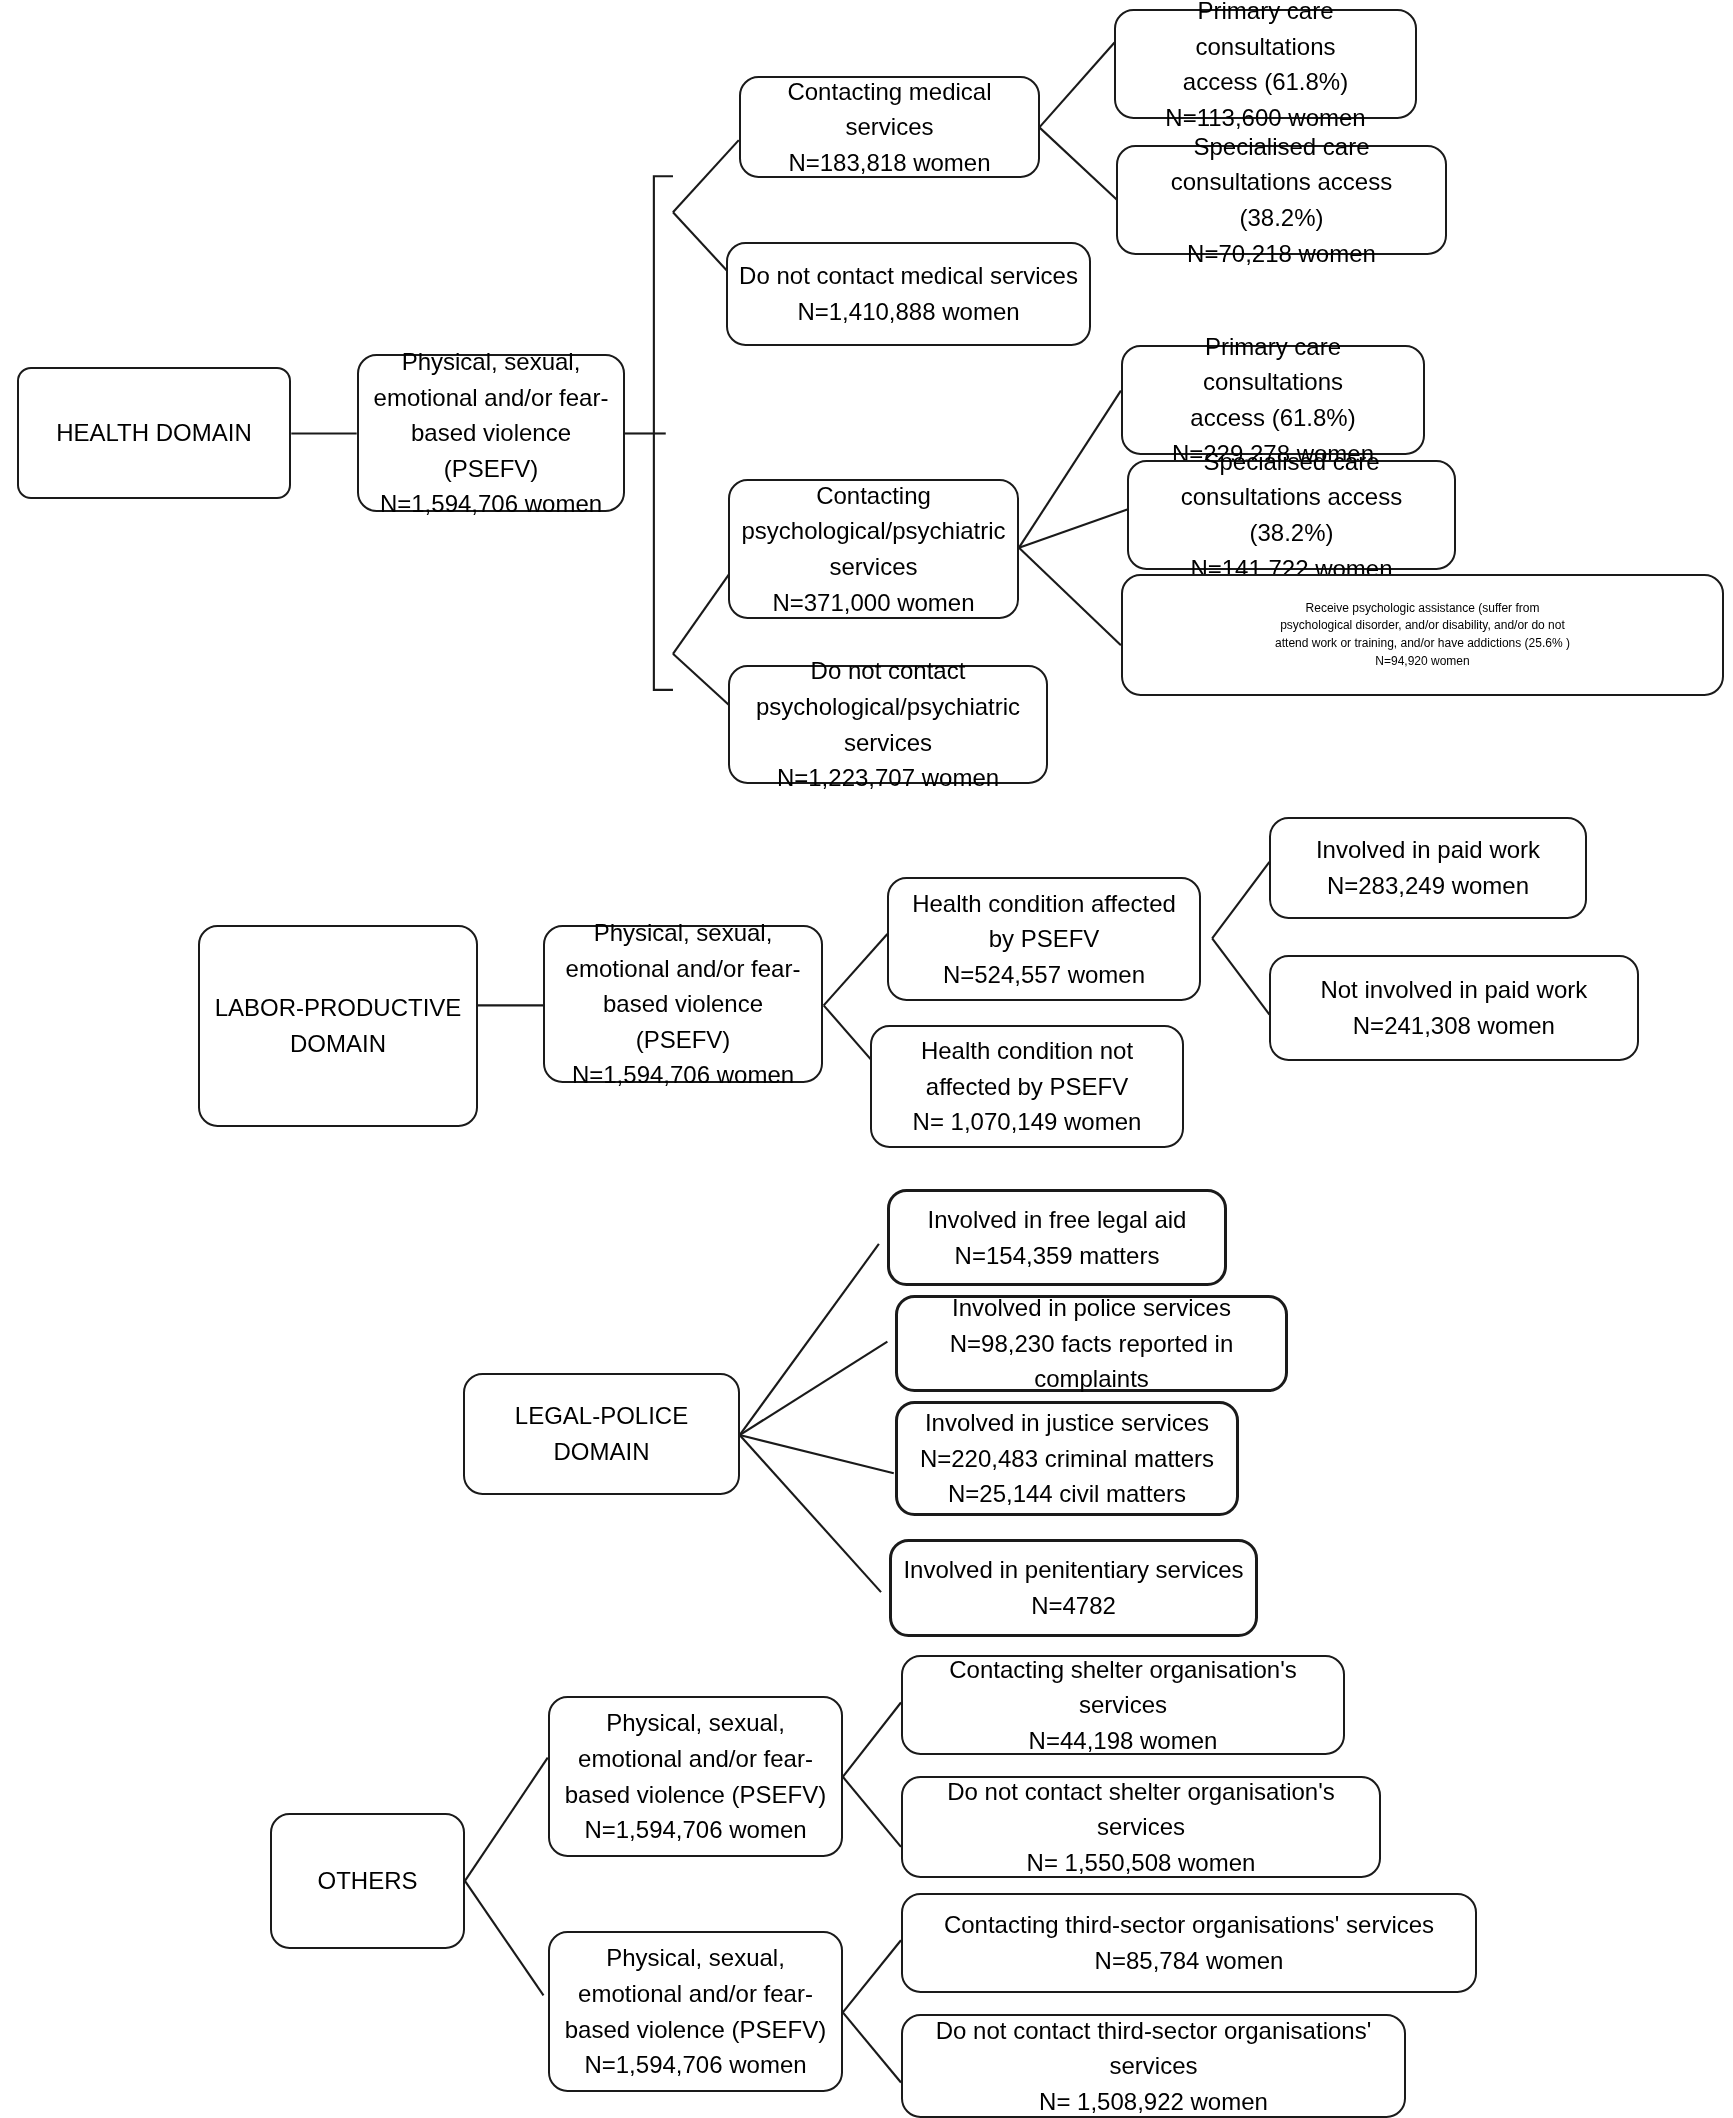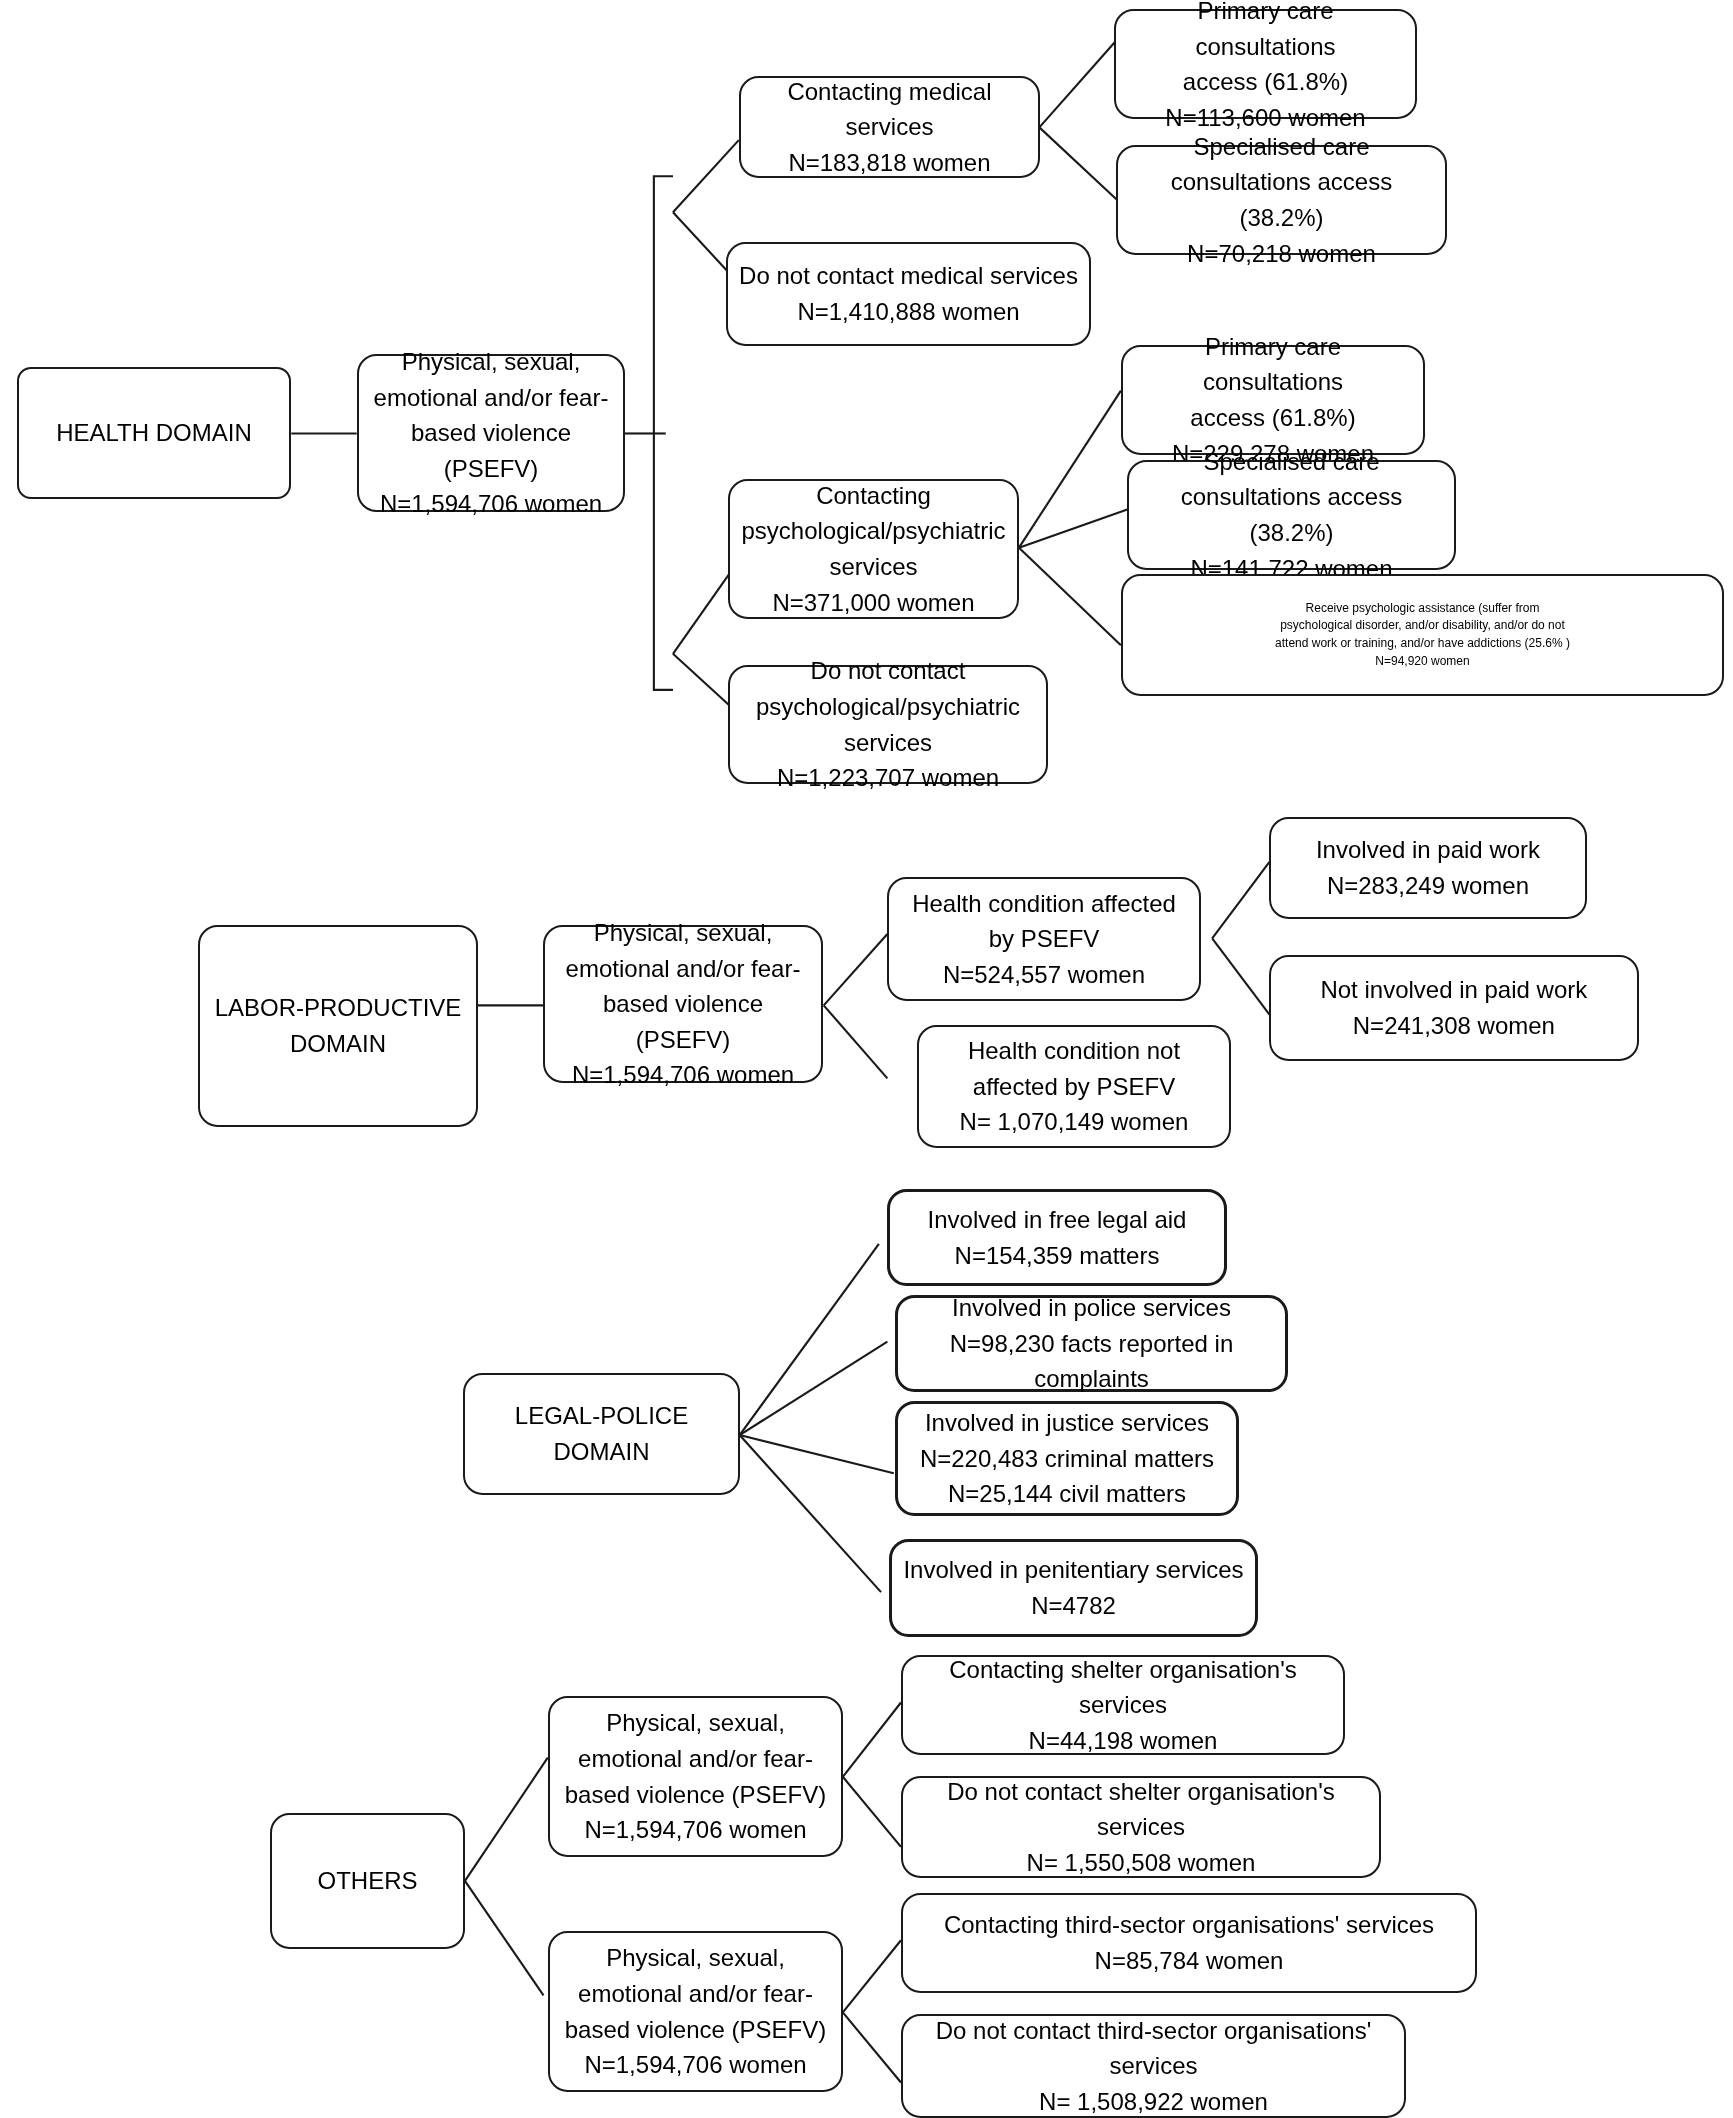--- a/index.html
+++ b/index.html
@@ -193,21 +193,21 @@
   <div class="node" style="left:1269px; top:817px; width:318px; height:102px;">
     <span class="txt">Involved in paid work
 N=283,249 women</span>
   </div>
 
   <div class="node" style="left:1269px; top:955px; width:370px; height:106px;padding-left:9px;">
     <span class="txt">Not involved in paid work
 N=241,308 women</span>
   </div>
 
-  <div class="node" style="left:917px; top:1025px; width:314px; height:123px;">
+  <div class="node" style="left:870px; top:1025px; width:314px; height:123px;">
     <span class="txt">Health condition not
 affected by PSEFV
 N= 1,070,149 women</span>
   </div>
 
   <div class="node" style="left:463px; top:1373px; width:277px; height:122px;">
     <span class="txt">LEGAL-POLICE
 DOMAIN</span>
   </div>
 

